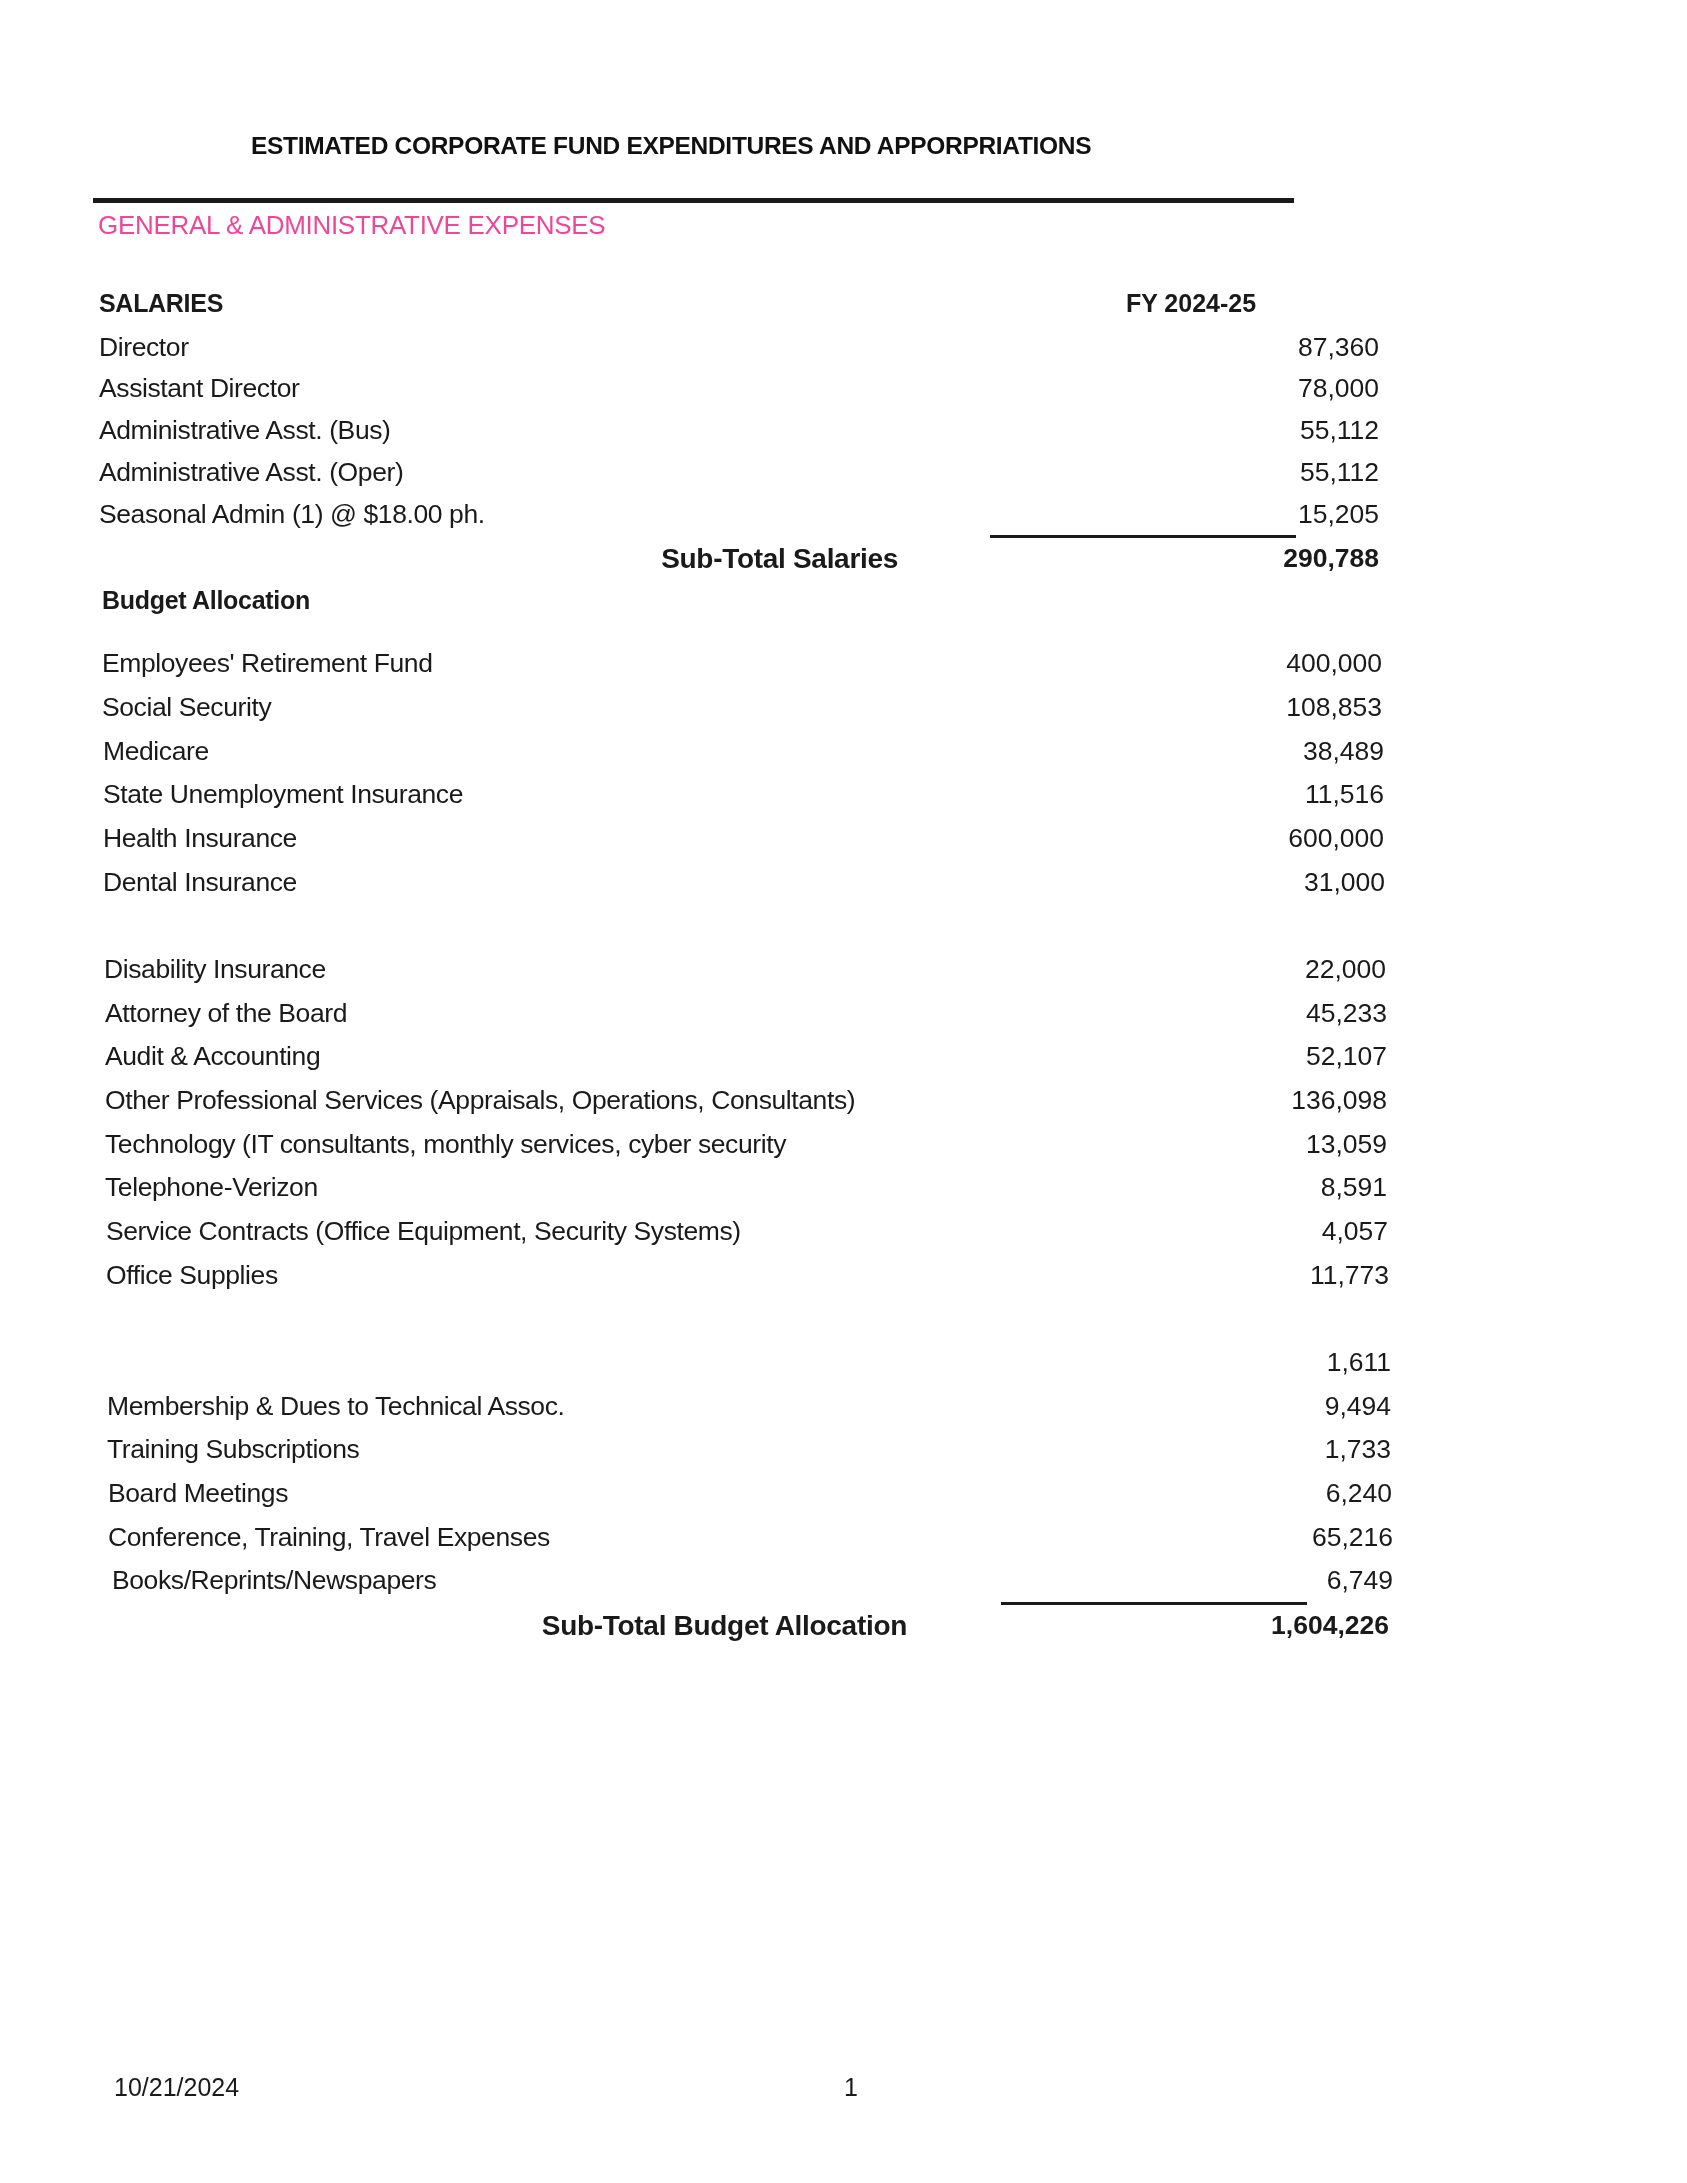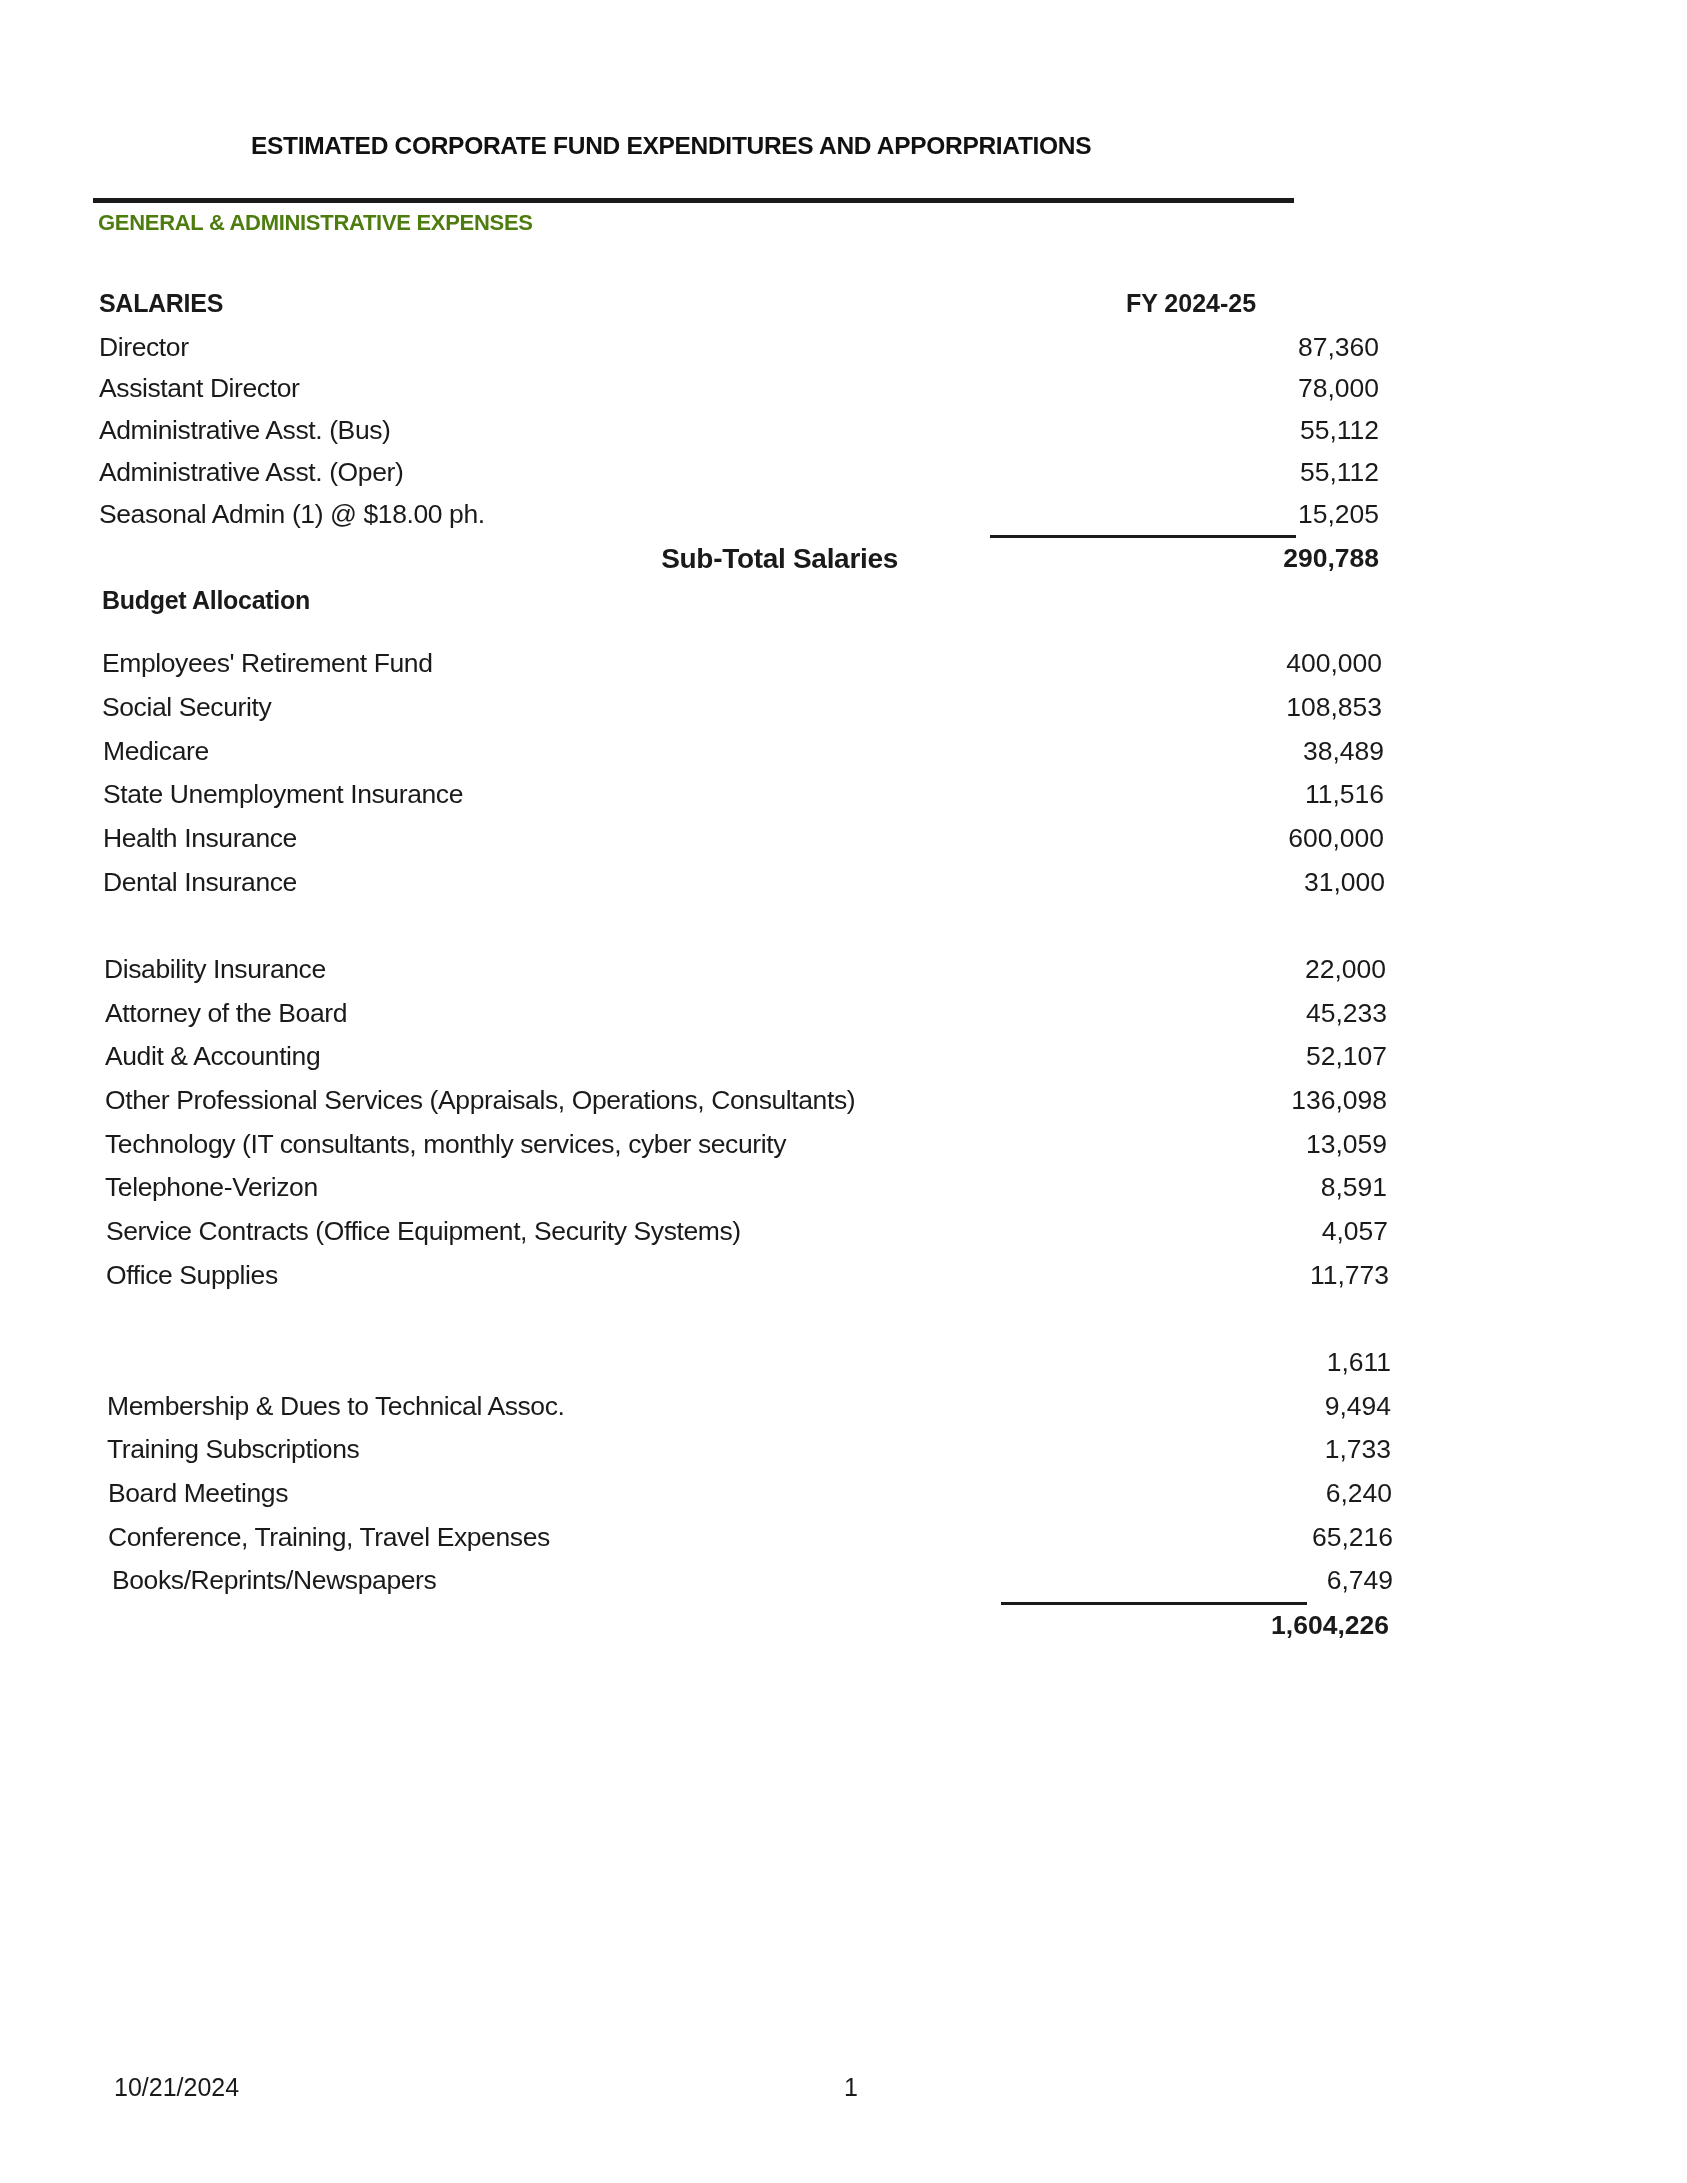--- a/index.html
+++ b/index.html
@@ -3,22 +3,22 @@
 <meta charset="utf-8">
 <style>
   html, body { margin: 0; padding: 0; background: #ffffff; }
   body { width: 1687px; height: 2183px; position: relative; overflow: hidden;
          font-family: "Liberation Sans", sans-serif; color: #1a1a1a; }
   .page { position: absolute; left: 0; top: 6px; width: 1687px; height: 2183px; }
 
   .title { position: absolute; left: 251px; top: 126px; font-size: 24.5px; font-weight: bold;
            letter-spacing: -0.3px; color: #111; white-space: nowrap; }
   .rule-thick { position: absolute; left: 93px; top: 192px; width: 1201px; height: 5.3px; background: #1a1a1a; }
-  .section-head { position: absolute; left: 98px; top: 204px; font-size: 22px; font-weight: bold;
-                  letter-spacing: -0.3px; color: #4d7c0f; white-space: nowrap; }
+  .section-head { position: absolute; left: 98px; top: 204px; font-size: 26px; font-weight: normal;
+                  letter-spacing: -0.3px; color: #ec4899; white-space: nowrap; }
 
   .row { position: absolute; height: 37px; }
   .label { position: absolute; left: 0; white-space: nowrap; font-size: 26.5px; letter-spacing: -0.4px; }
   .amount { position: absolute; white-space: nowrap; font-size: 26.5px; text-align: right; width: 198px; }
 
   .bold { font-weight: bold; }
   .subtotal-label { position: absolute; white-space: nowrap; font-size: 28px; font-weight: bold; letter-spacing: -0.3px; text-align: right; }
   .rule-thin { position: absolute; height: 2.6px; background: #1a1a1a; }
 
   .footer-date { position: absolute; left: 114px; top: 2067px; font-size: 25px; white-space: nowrap; }
@@ -146,20 +146,21 @@
     <span class="amount" style="left:1087px;">65,216</span>
   </div>
   <div class="row" style="left:112px; top:1559px; width:1191px;">
     <span class="label"> Books/Reprints/Newspapers</span>
     <span class="amount" style="left:1083px;">6,749</span>
   </div>
 
   <div class="rule-thin" style="left:1001px; top:1596px; width:306px;"></div>
 
   <div class="row" style="left:99px; top:1604px; width:1204px;">
+    <span class="subtotal-label" style="left:0; width:808px;">Sub-Total Budget Allocation</span>
     <span class="amount bold" style="left:1092px;">1,604,226</span>
   </div>
 
   <div class="footer-date">10/21/2024</div>
   <div class="footer-page">1</div>
 
 </div>
 
 
 </body></html>

